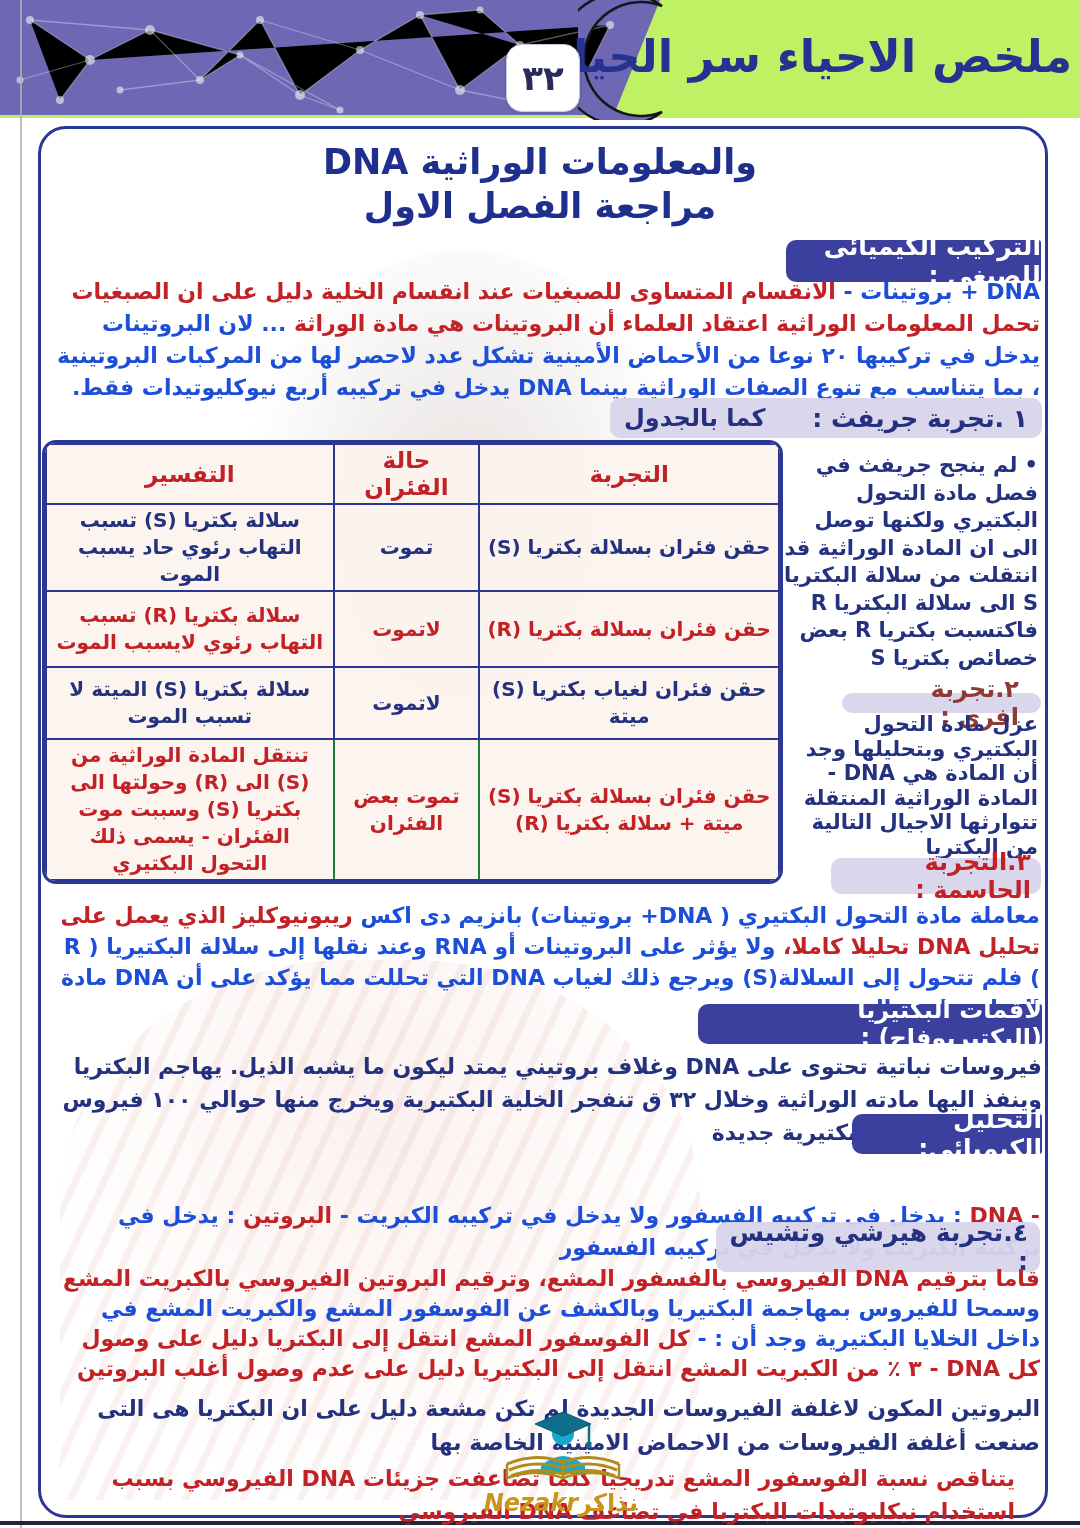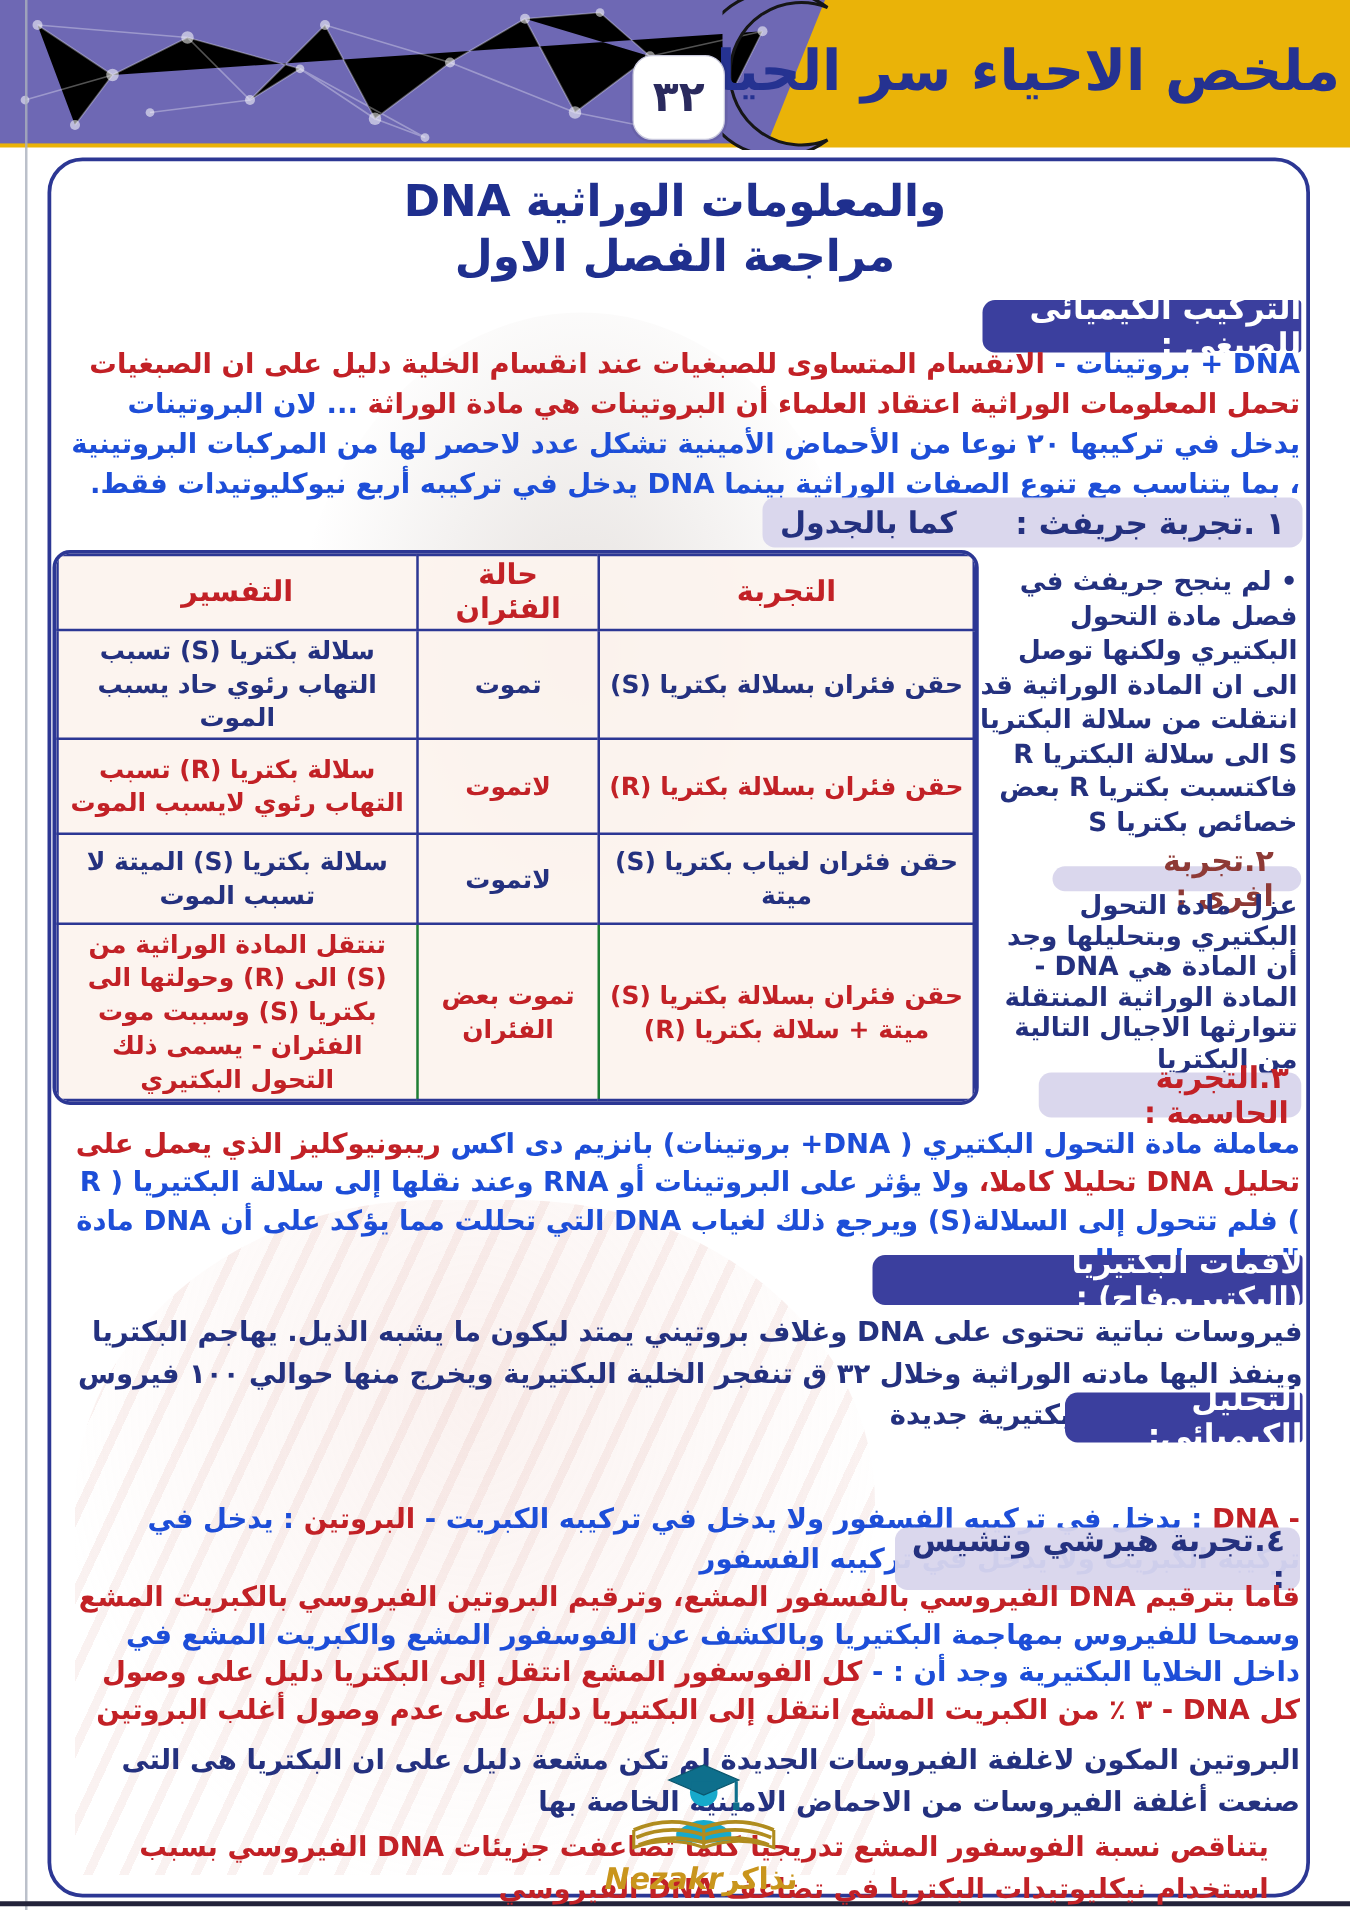--- a/index.html
+++ b/index.html
@@ -4,21 +4,21 @@
 <style>
   html,body{margin:0;padding:0;background:#fff;}
   .page{
     position:relative;width:1080px;height:1528px;overflow:hidden;background:#ffffff;
     font-family:"DejaVu Sans",sans-serif;font-weight:bold;direction:rtl;
   }
   
   .scan-line-left{position:absolute;left:20px;top:0;width:2px;height:1528px;background:#aab0bd;opacity:.8;}
   .bottom-rule{position:absolute;left:0;top:1521px;width:1080px;height:4px;background:#23233a;}
   
-  .banner{position:absolute;left:0;top:0;width:1080px;height:118px;background:#eab308;}
+  .banner{position:absolute;left:0;top:0;width:1080px;height:118px;background:#bef264;}
   .banner-purple{position:absolute;left:0;top:0;width:660px;height:115px;background:#6e68b4;
     clip-path:polygon(0 0,100% 0,93% 100%,0 100%);}
   .banner-net{position:absolute;left:0;top:0;}
   .crescent{position:absolute;left:578px;top:-2px;}
   .page-badge{position:absolute;left:506px;top:44px;width:72px;height:66px;background:#fff;
     border:1px solid #c9c9dd;border-radius:16px;display:flex;align-items:center;justify-content:center;
     color:#2a2a5e;font-size:34px;z-index:3;box-shadow:0 0 0 2px rgba(20,20,40,.08);}
   .banner-title{position:absolute;left:672px;top:0;width:400px;height:112px;display:flex;align-items:center;
     justify-content:flex-start;color:#253291;font-size:45px;letter-spacing:-1px;white-space:nowrap;}
   

